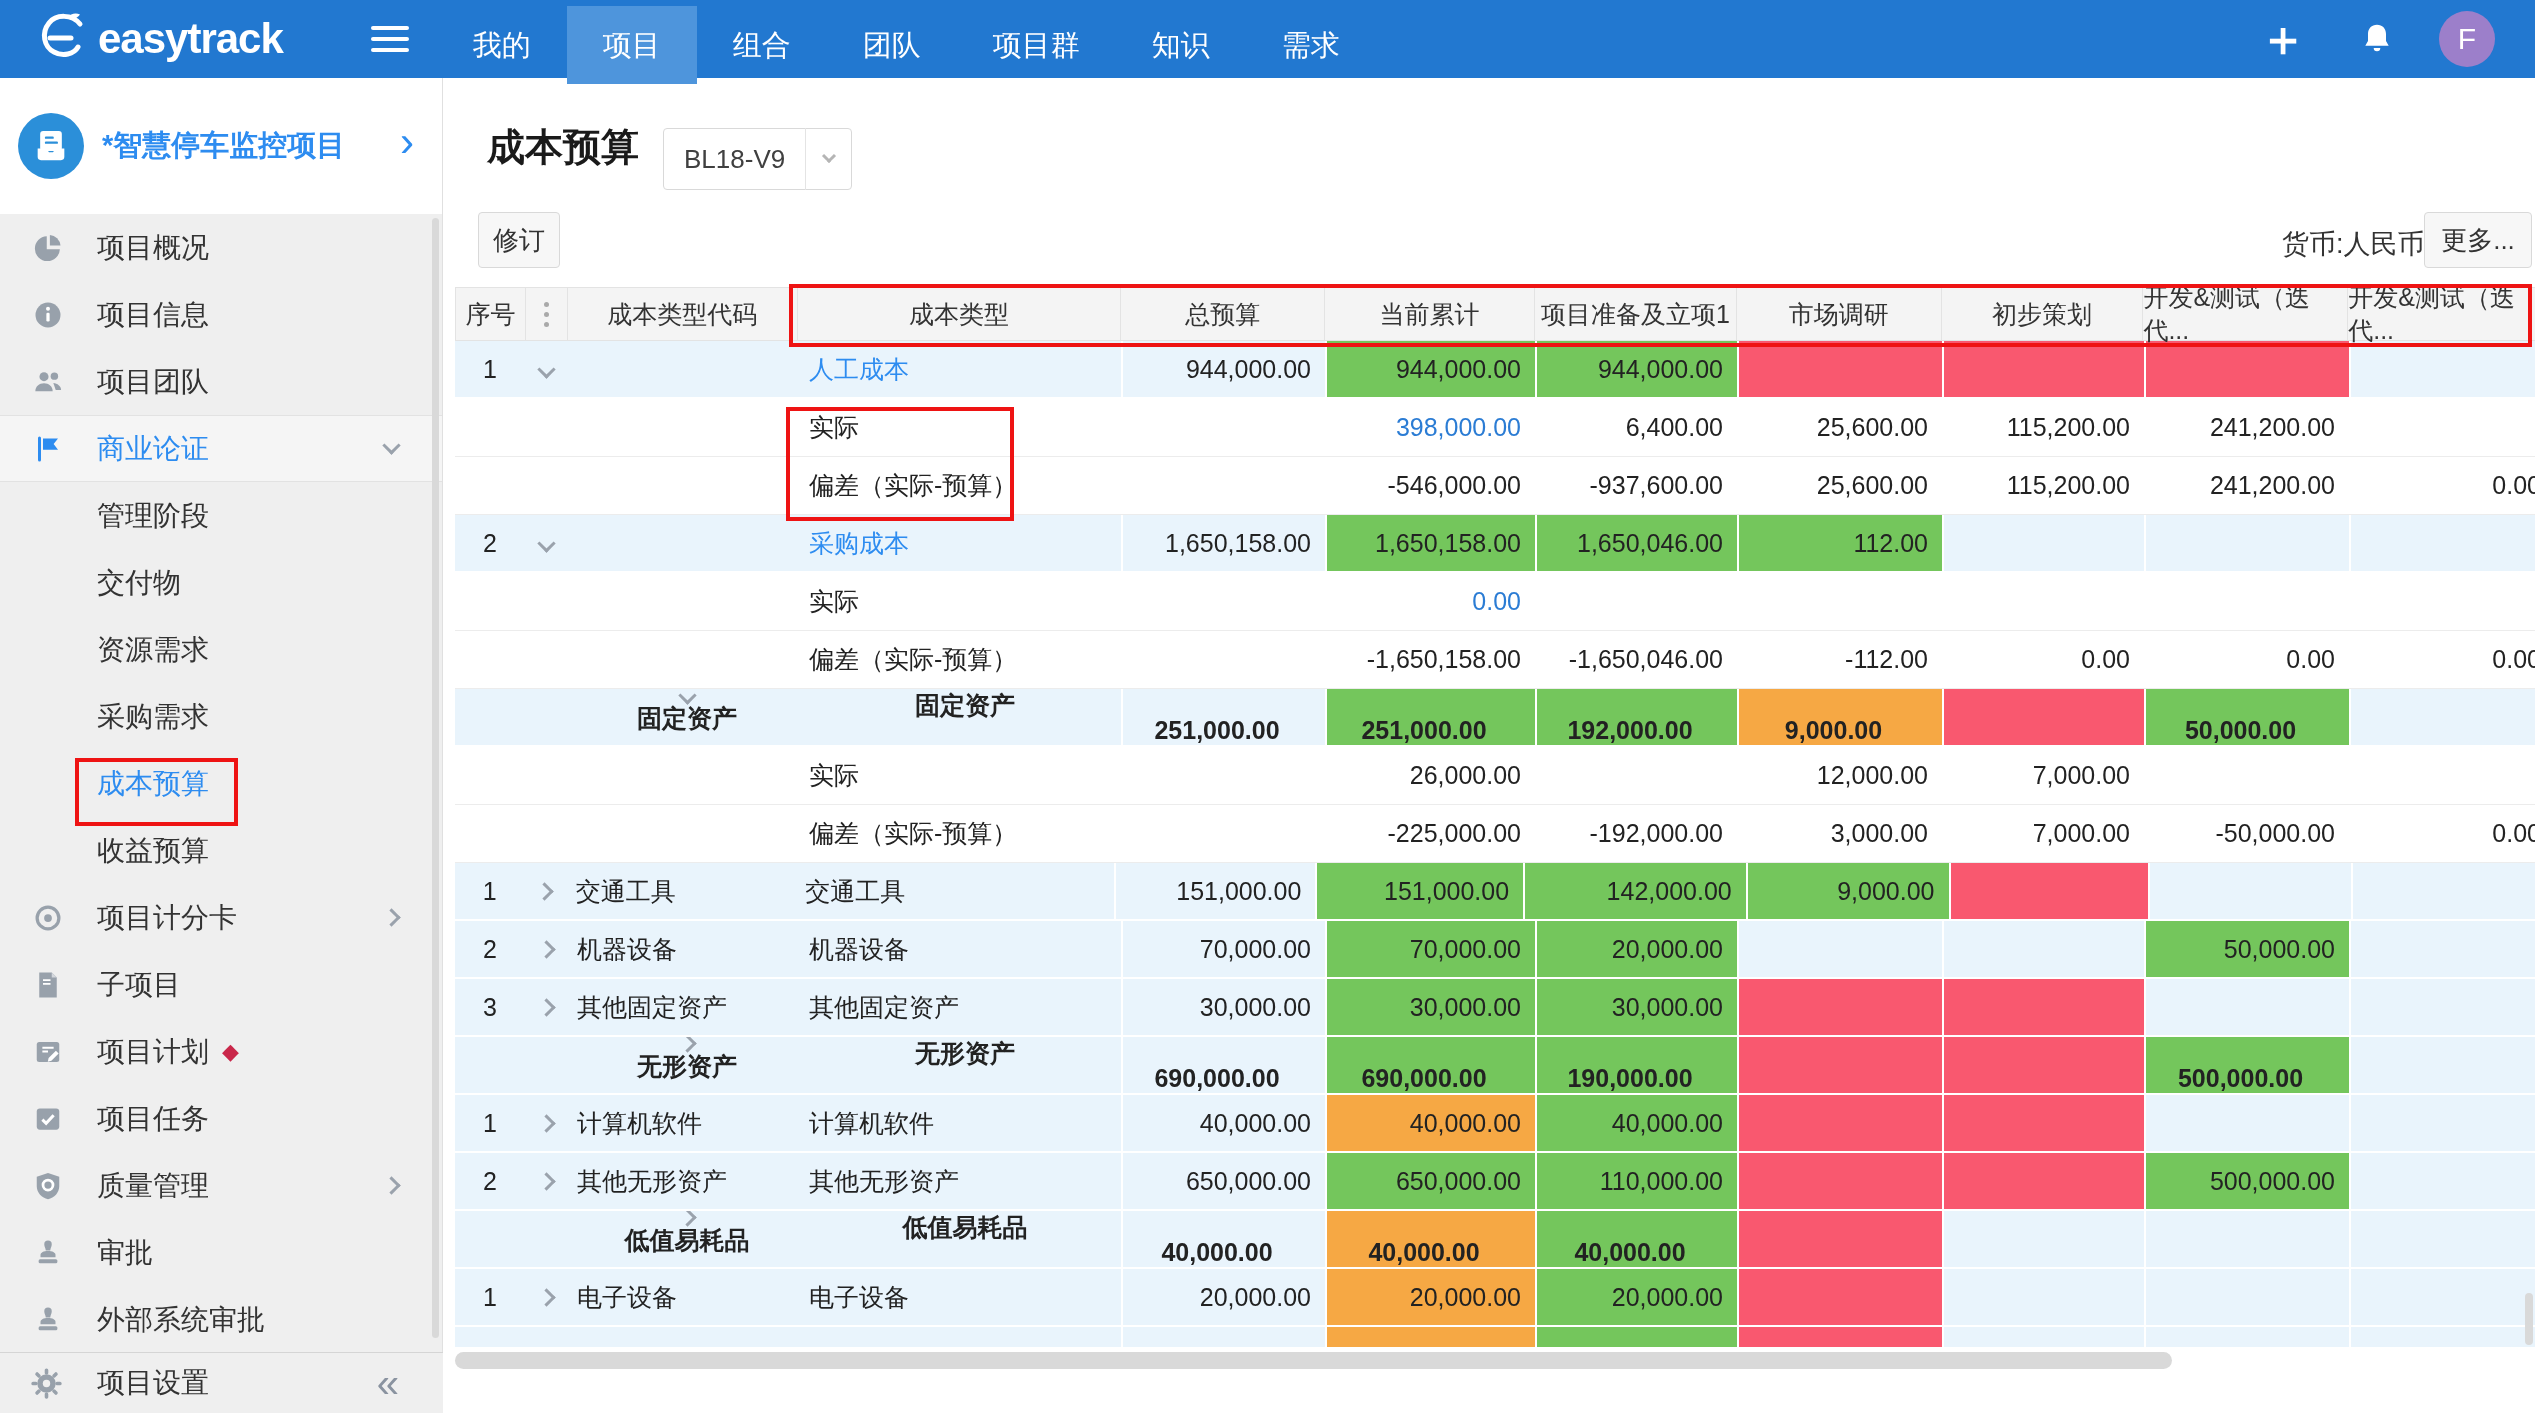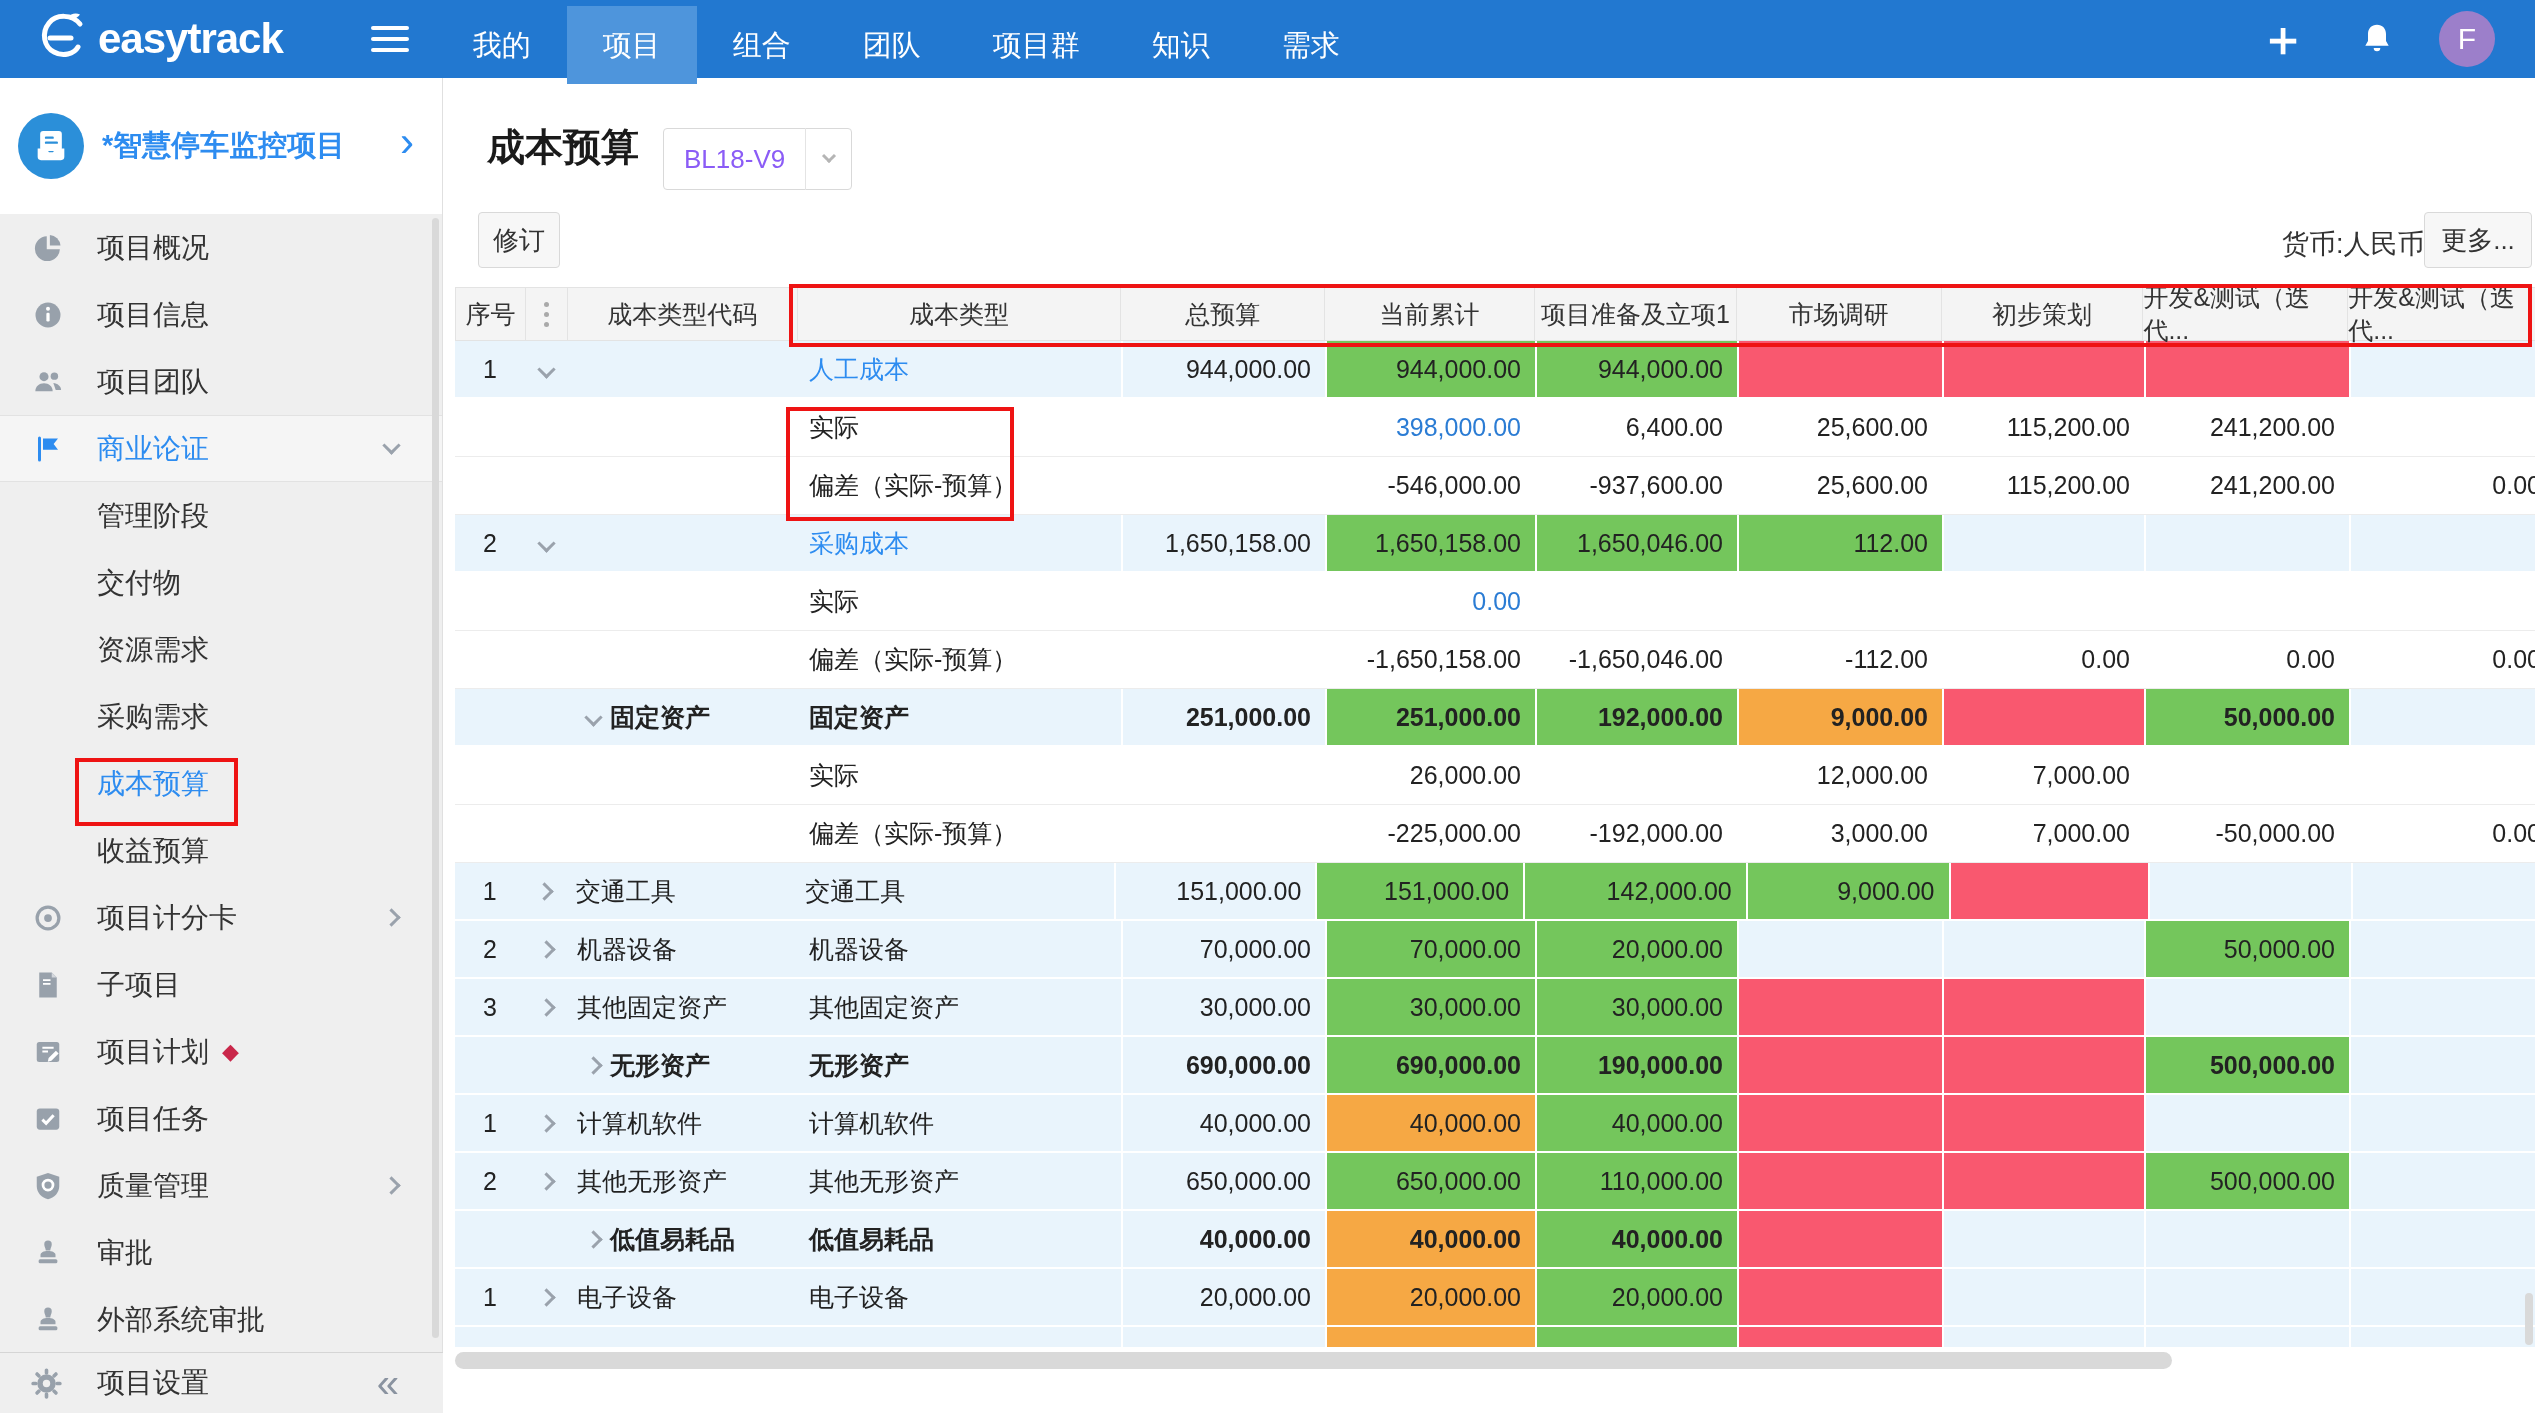--- a/index.html
+++ b/index.html
@@ -47,21 +47,21 @@
     border-top:1px solid #d5d5d5; display:flex; align-items:center; cursor:pointer; z-index:3; }
   .side-footer .menu-icon { left:28px; }
   .side-footer .menu-label { left:97px; }
   .collapse-icon { position:absolute; right:44px; font-size:40px; color:#8a93a0; line-height:30px; }
 
   
   .main { position:absolute; left:444px; top:78px; width:2091px; height:1335px; background:#fff; }
   .page-title { position:absolute; left:43px; top:44px; font-size:38px; font-weight:bold; color:#1a1a1a; }
   .version-select { position:absolute; left:219px; top:50px; height:62px; border:1px solid #d9d9d9;
     border-radius:4px; display:flex; align-items:center; background:#fff; cursor:pointer; }
-  .version-value { font-size:26px; color:#8b5cf6; padding:0 20px; }
+  .version-value { font-size:26px; color:#404040; padding:0 20px; }
   .version-caret { width:46px; height:62px; border-left:1px solid #e4e4e4; display:flex;
     align-items:center; justify-content:center; }
   .btn { position:absolute; height:56px; background:#f7f7f7; border:1px solid #d9d9d9; border-radius:4px;
     font-size:26px; color:#333; display:flex; align-items:center; justify-content:center; cursor:pointer; }
   .btn-revise { left:34px; top:134px; width:82px; }
   .btn-more { left:1980px; top:134px; width:108px; }
   .currency-label { position:absolute; left:1838px; top:148px; font-size:27px; color:#333; }
 
   
   .table-wrap { position:absolute; left:11px; top:209px; width:2080px; height:1060px; overflow:hidden; }
@@ -69,21 +69,21 @@
   .thead { height:54px; background:#f4f4f4; border:1px solid #e3e3e3; }
   .hcell { height:52px; display:flex; align-items:center; justify-content:center;
     font-size:25px; color:#333; border-right:1px solid #e3e3e3; position:relative; }
   .dots-icon { display:flex; flex-direction:column; cursor:pointer; }
   .dots-icon i { width:5px; height:5px; border-radius:50%; background:#a9a9a9; margin:2.5px 0; }
   .trow { height:58px; }
   .trow.blue { background:#e9f4fc; border-bottom:2px solid #fff; }
   .trow.blue .cell { height:56px; }
   .trow.white { background:#fff; border-bottom:1px solid #ececec; }
   .trow.white .cell { height:57px; }
-  .trow.bold .cell { font-weight:bold; }
+  .trow.bold .cell { font-weight:bold;flex-direction:column; }
   .cell { display:flex; align-items:center; font-size:25px; color:#222; overflow:hidden; }
   .cell.num { justify-content:flex-end; padding-right:14px; }
   .cell.ctr { justify-content:center; }
   .cell.c-code { padding-left:10px; }
   .cell.c-type { padding-left:12px; }
   .cell .chev { margin:0 10px; }
   .blue .cell.seam { border-left:2px solid #fff; }
   .cell.bg-green  { background:#74c65c; border-left:2px solid #fff; }
   .cell.bg-orange { background:#f6a844; border-left:2px solid #fff; }
   .cell.bg-red    { background:#f9586f; border-left:2px solid #fff; }

